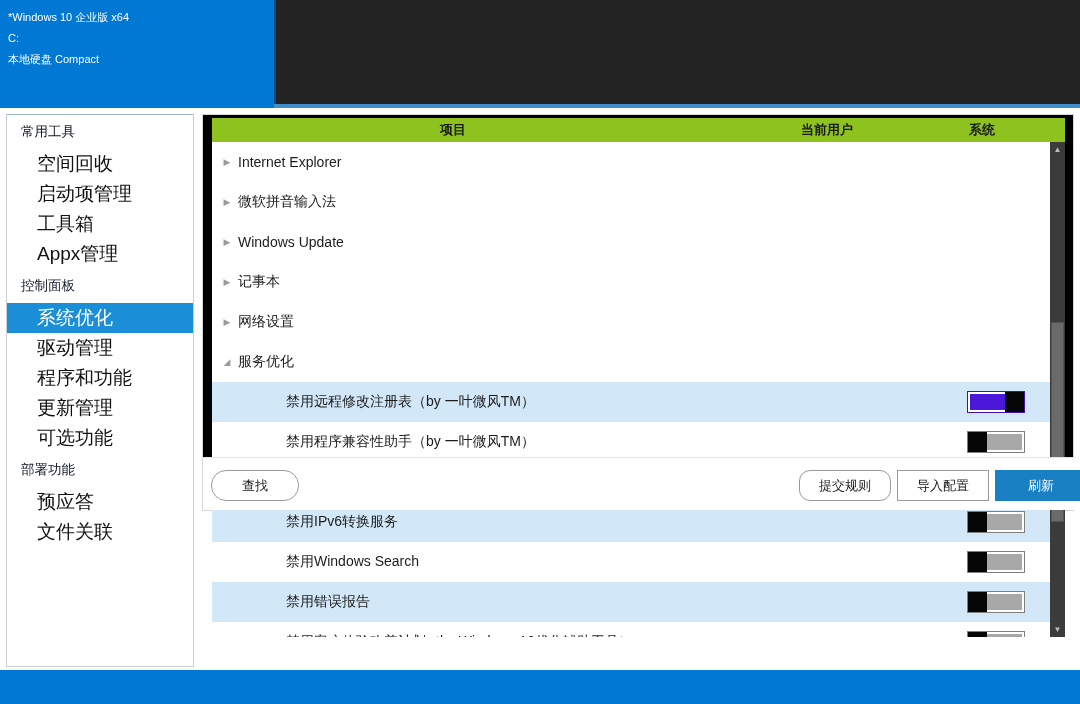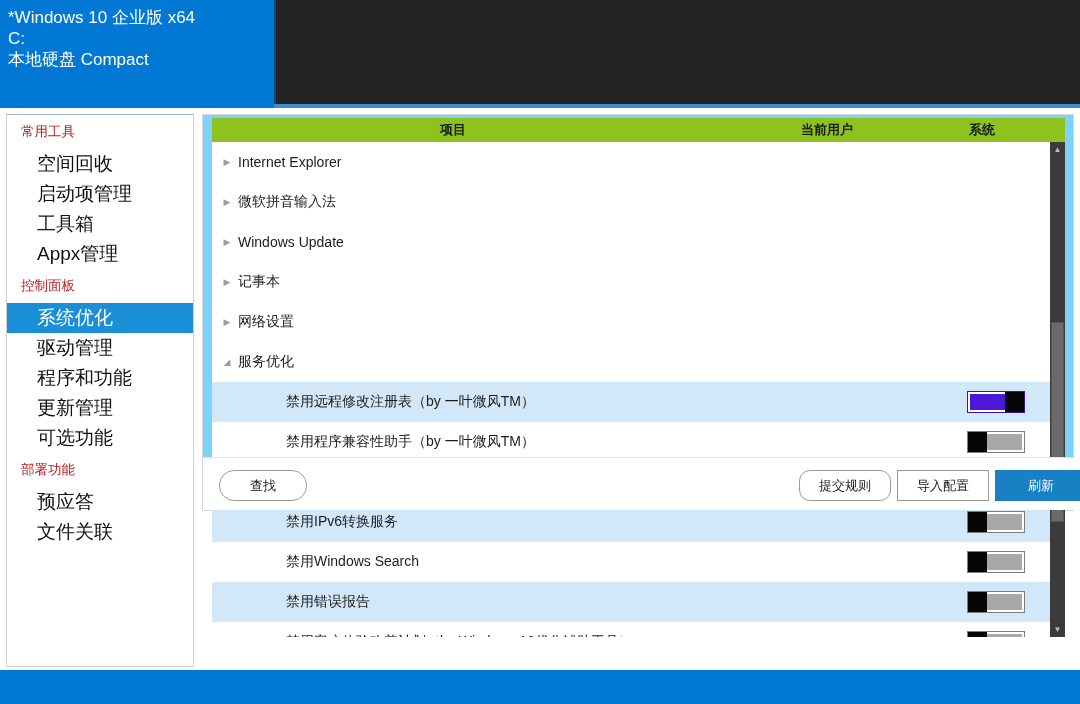--- a/index.html
+++ b/index.html
@@ -13,59 +13,59 @@
 
   
   .top-banner {
     position: absolute; left: 0; top: 0; width: 1080px; height: 108px;
     background: #0078d4;
   }
   .top-left-info {
     position: absolute; left: 0; top: 0; width: 274px; height: 108px;
     background: #0078d4; color: #ffffff;
     padding: 7px 0 0 8px;
-    font-size: 17px; line-height: 21px;
+    font-size: 11px; line-height: 21px;
   }
   .top-left-info div { white-space: nowrap; }
   .top-dark-panel {
     position: absolute; left: 274px; top: 0; width: 806px; height: 108px;
     background: #232323;
     border-left: 2px solid #0b4f86;
   }
   .banner-underline {
     position: absolute; left: 274px; top: 104px; width: 806px; height: 4px;
     background: #3f8ecb;
   }
 
   
   .sidebar {
     position: absolute; left: 6px; top: 114px; width: 188px; height: 553px;
     background: #ffffff;
     border: 1px solid #cfcfcf;
     border-top: 1px solid #9fb8cc;
   }
   .nav-group {
-    font-size: 13.5px; color: #b91c1c;
+    font-size: 13.5px; color: #0f172a;
     padding: 9px 0 9px 14px;
     line-height: 16px;
   }
   .nav-item {
     font-size: 19px; color: #111111;
     padding: 7px 0 7px 30px;
     line-height: 16px;
     cursor: default;
   }
   .nav-item.selected {
     background: #1a8fd8; color: #ffffff;
   }
 
   
   .main-panel {
     position: absolute; left: 202px; top: 114px; width: 872px; height: 397px;
-    background: #7dd3fc;
+    background: #000000;
     border: 1px solid #d7d7d7;
     padding-left: 36px;
   }
 
   
   .col-header {
     position: absolute; left: 9px; top: 3px; width: 853px; height: 24px;
     background: #8dc21f;
     color: #1b1b1b;
     font-size: 13px; font-weight: bold;
@@ -154,21 +154,21 @@
     background: #ffffff;
     border-top: 1px solid #e2e2e2;
   }
   .btn {
     position: absolute; top: 12px; height: 31px;
     background: #ffffff; border: 1px solid #9b9b9b;
     color: #1a1a1a; font-size: 13px;
     display: flex; align-items: center; justify-content: center;
     cursor: pointer; white-space: nowrap;
   }
-  .btn-find    { left: 16px;  width: 88px; border-radius: 15px; }
+  .btn-find    { left: 8px;  width: 88px; border-radius: 15px; }
   .btn-submit  { left: 596px; width: 92px; border-radius: 11px; }
   .btn-import  { left: 694px; width: 92px; }
   .btn-refresh {
     left: 792px; width: 92px;
     background: #1a80c4; border-color: #1a80c4; color: #ffffff;
   }
 
   
   .bottom-strip {
     position: absolute; left: 0; bottom: 0; width: 1080px; height: 34px;

